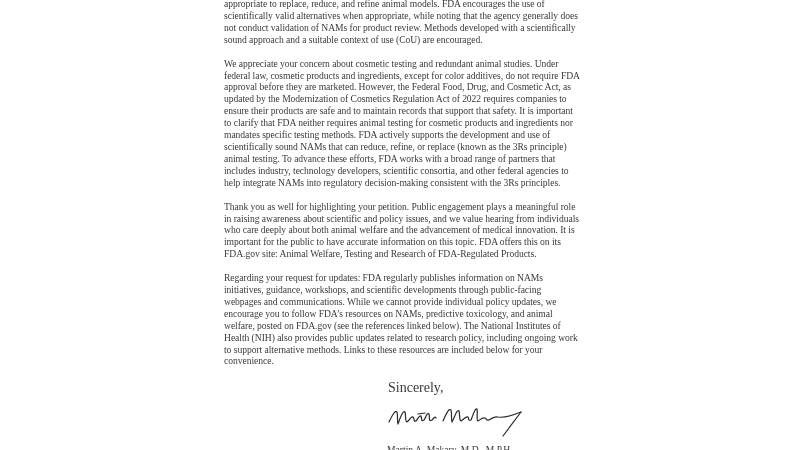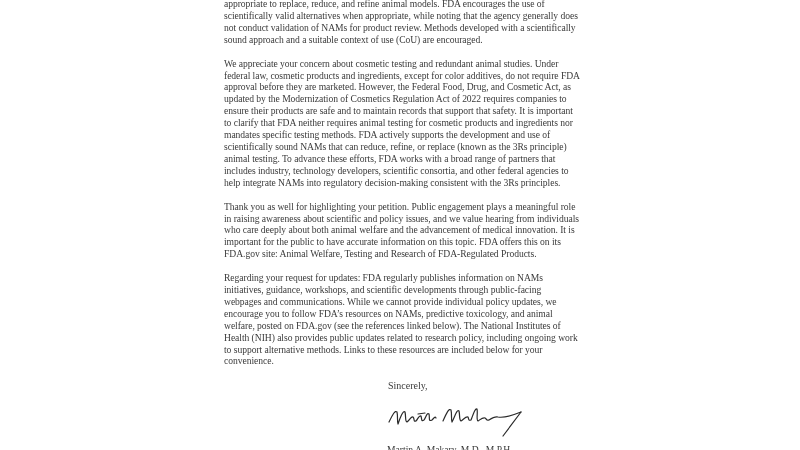--- a/index.html
+++ b/index.html
@@ -33,21 +33,21 @@
       letter-spacing: -0.05px;
     }
     .letter p {
       margin: 0 0 12px 0;
     }
     .closing {
       position: absolute;
       left: 388px;
       top: 380px;
       font-family: "Liberation Serif", serif;
-      font-size: 10px;
+      font-size: 14px;
       color: #3a3a3a;
     }
     .signature {
       position: absolute;
       left: 385px;
       top: 400px;
       width: 150px;
       height: 42px;
     }
     .signer {

